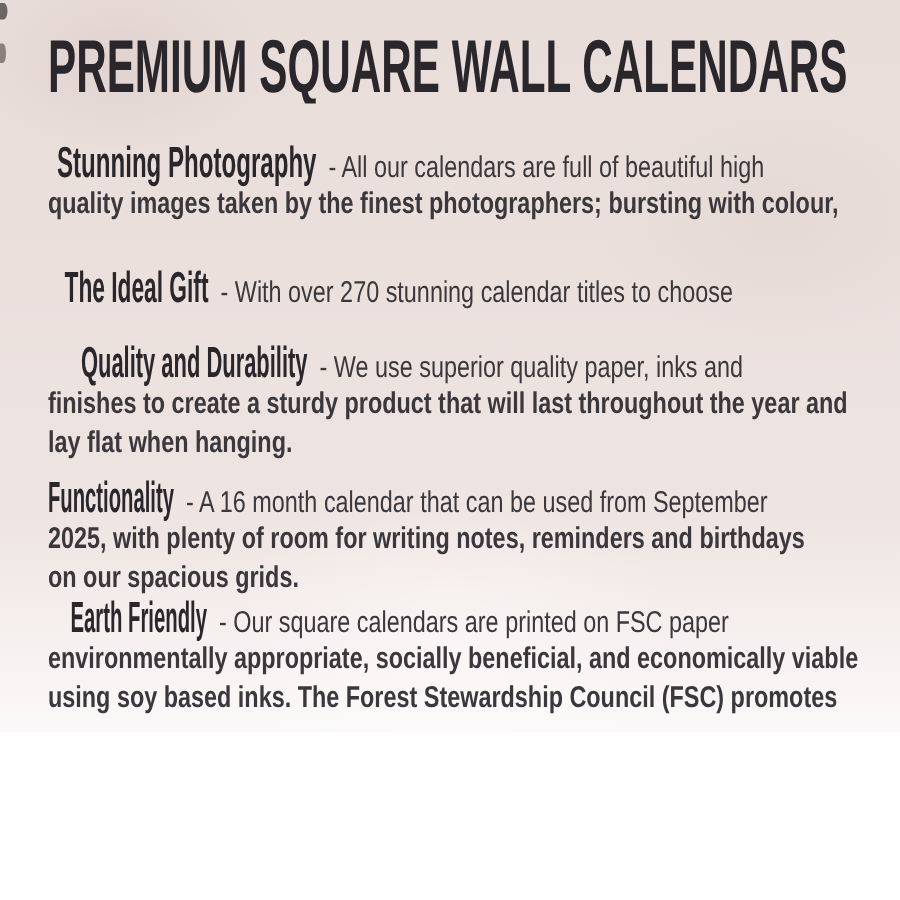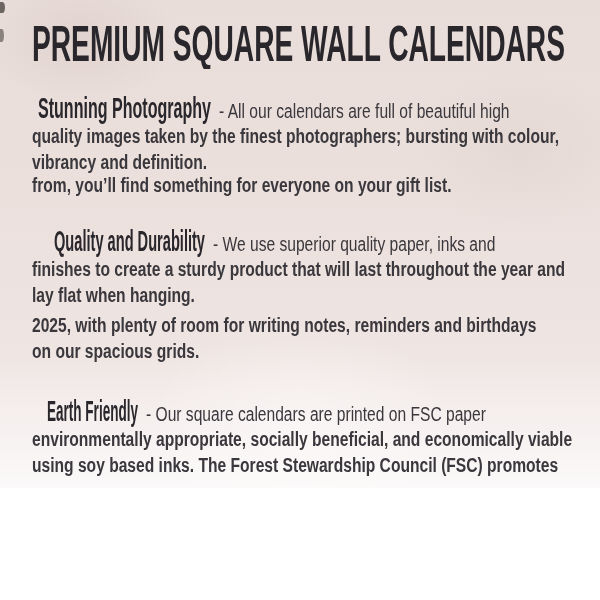--- a/index.html
+++ b/index.html
@@ -52,38 +52,46 @@
     <text x="0" y="36" textLength="533" lengthAdjust="spacingAndGlyphs">PREMIUM SQUARE WALL CALENDARS</text>
   </svg>
 
   <div class="sec sec0">
     <div class="fl">
       <svg class="hsvg" width="174" height="36">
         <text x="0" y="28" textLength="173" lengthAdjust="spacingAndGlyphs">Stunning Photography</text>
       </svg><span class="cond">- All our calendars are full of beautiful high</span>
     </div>
     <div class="bl"><span class="cond">quality images taken by the finest photographers; bursting with colour,</span></div>
-    <div class="bl"><span class="cond">vibrancy and definition.</span></div>
   </div>
 
   <div class="sec sec1">
-    <div class="bl"><span class="cond">from, you’ll find something for everyone on your gift list.</span></div>
+    <div class="fl">
+      <svg class="hsvg" width="97" height="36">
+        <text x="0" y="28" textLength="96" lengthAdjust="spacingAndGlyphs">The Ideal Gift</text>
+      </svg><span class="cond">- With over 270 stunning calendar titles to choose</span>
+    </div>
   </div>
 
   <div class="sec sec2">
     <div class="fl">
       <svg class="hsvg" width="152" height="36">
         <text x="0" y="28" textLength="151" lengthAdjust="spacingAndGlyphs">Quality and Durability</text>
       </svg><span class="cond">- We use superior quality paper, inks and</span>
     </div>
     <div class="bl"><span class="cond">finishes to create a sturdy product that will last throughout the year and</span></div>
     <div class="bl"><span class="cond">lay flat when hanging.</span></div>
   </div>
 
   <div class="sec sec3">
+    <div class="fl">
+      <svg class="hsvg" width="85" height="36">
+        <text x="0" y="28" textLength="84" lengthAdjust="spacingAndGlyphs">Functionality</text>
+      </svg><span class="cond">- A 16 month calendar that can be used from September</span>
+    </div>
     <div class="bl"><span class="cond">2025, with plenty of room for writing notes, reminders and birthdays</span></div>
     <div class="bl"><span class="cond">on our spacious grids.</span></div>
   </div>
 
   <div class="sec sec4">
     <div class="fl">
       <svg class="hsvg" width="92" height="36">
         <text x="0" y="28" textLength="91" lengthAdjust="spacingAndGlyphs">Earth Friendly</text>
       </svg><span class="cond">- Our square calendars are printed on FSC paper</span>
     </div>

